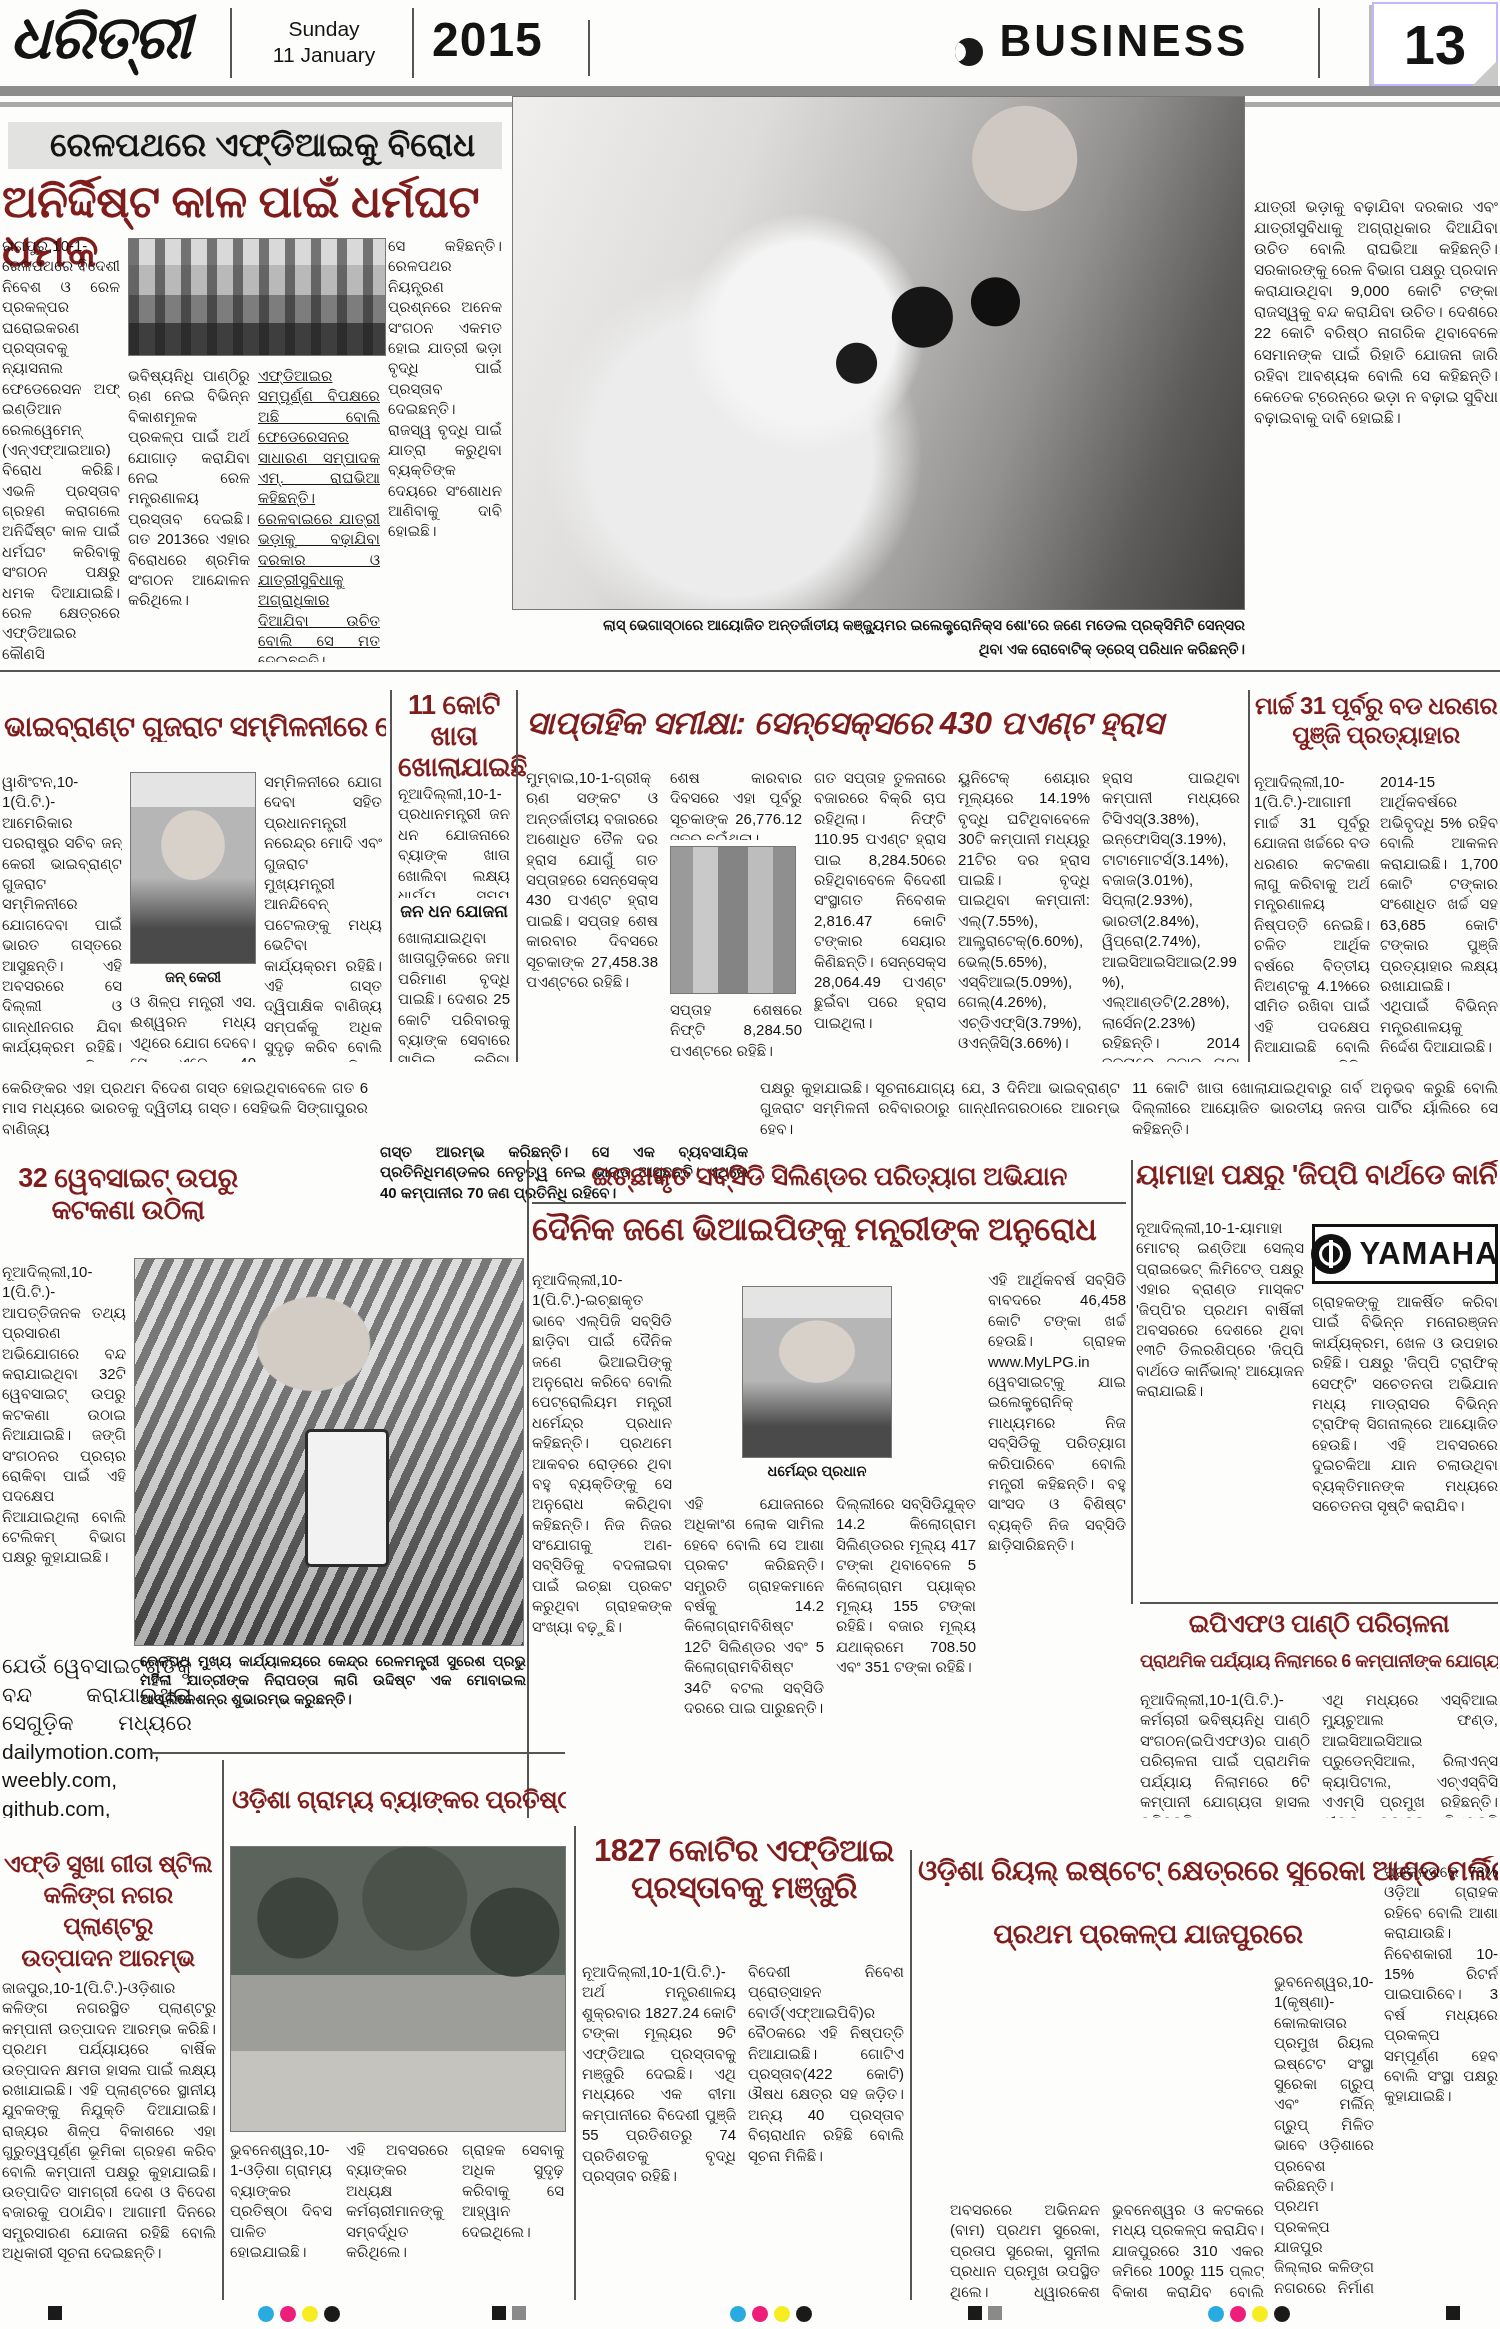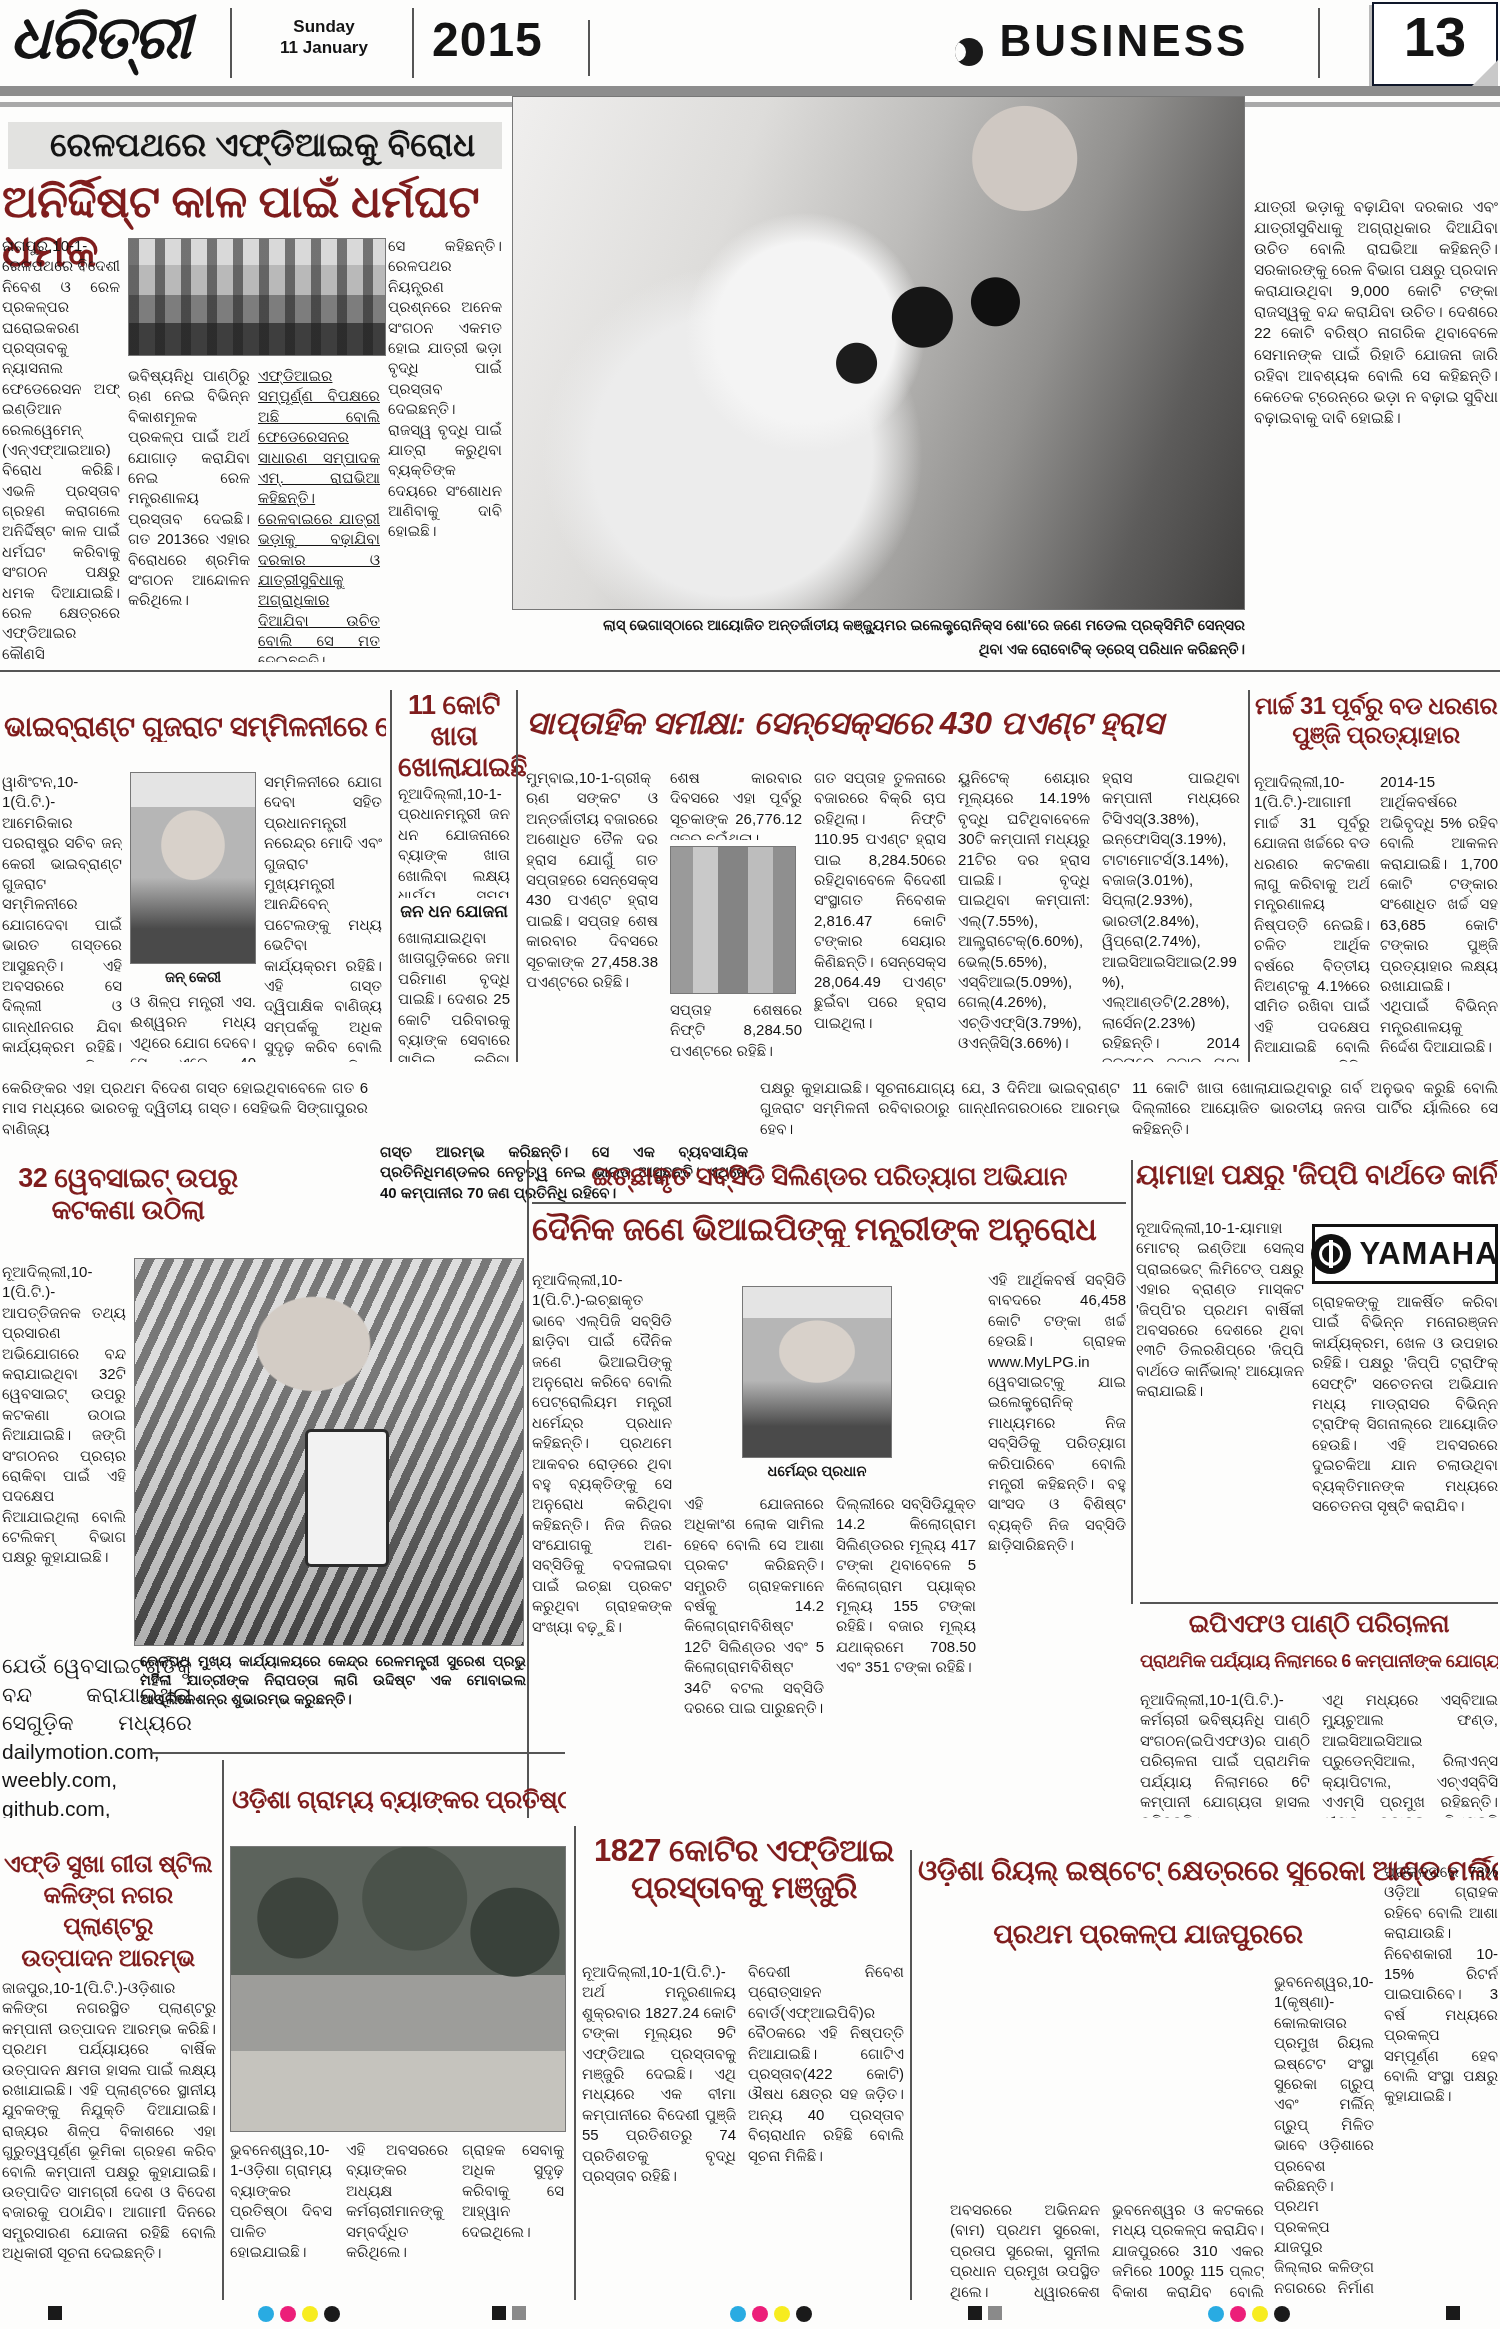--- a/index.html
+++ b/index.html
@@ -3,29 +3,29 @@
 <meta charset="utf-8">
 <style>
   html,body{margin:0;padding:0;background:#e9e9e9;}
   .page{position:relative;width:1500px;height:2329px;background:#fdfdfc;margin:0 auto;
         font-family:"Liberation Sans","DejaVu Sans",sans-serif;color:#141414;overflow:hidden;}
   .abs{position:absolute;}
   .vr{position:absolute;width:2px;background:#555;}
   .hr{position:absolute;height:2px;background:#555;}
   .masthead-logo{font-family:"DejaVu Serif","Liberation Serif",serif;font-weight:bold;
         font-size:60px;font-style:italic;letter-spacing:-2px;}
-  .mast-day{font-size:17px;font-weight:bold;line-height:1.25;}
+  .mast-day{font-size:21px;font-weight:normal;line-height:1.25;}
   .mast-year{font-size:48px;font-weight:bold;letter-spacing:1px;}
   .mast-section{font-size:44px;font-weight:bold;letter-spacing:3px;}
   .crescent{display:inline-block;width:28px;height:28px;border-radius:50%;
         background:#1a1a1a;position:relative;overflow:hidden;vertical-align:middle;margin-right:12px;}
   .crescent::before{content:"";position:absolute;left:-9px;top:4px;width:20px;height:20px;
         border-radius:50%;background:#fdfdfc;}
-  .page-corner{border:2px solid #0f172a;background:#fff;box-shadow:-3px 3px 0 #bbb;
-        display:flex;justify-content:center;}
+  .page-corner{border:2px solid #c4b5fd;background:#fff;box-shadow:-3px 3px 0 #bbb;
+        display:flex;align-items:center;justify-content:center;}
   .page-num{font-size:56px;font-weight:bold;}
   .fold{position:absolute;right:-2px;bottom:-2px;width:0;height:0;
         border-left:26px solid transparent;border-bottom:26px solid #c9c9c9;}
   .graybar{position:absolute;left:0;width:1500px;background:#8d8d8d;}
   .kicker-bar{background:#e2e2e0;font-weight:bold;font-size:33px;display:flex;align-items:center;
         padding-left:42px;box-sizing:border-box;}
   .headline{font-weight:bold;color:#7f1d1d;line-height:1.08;letter-spacing:-0.5px;}
   .h-xl{font-size:45px;}
   .h-lg{font-size:31px;}
   .h-md{font-size:27px;}

